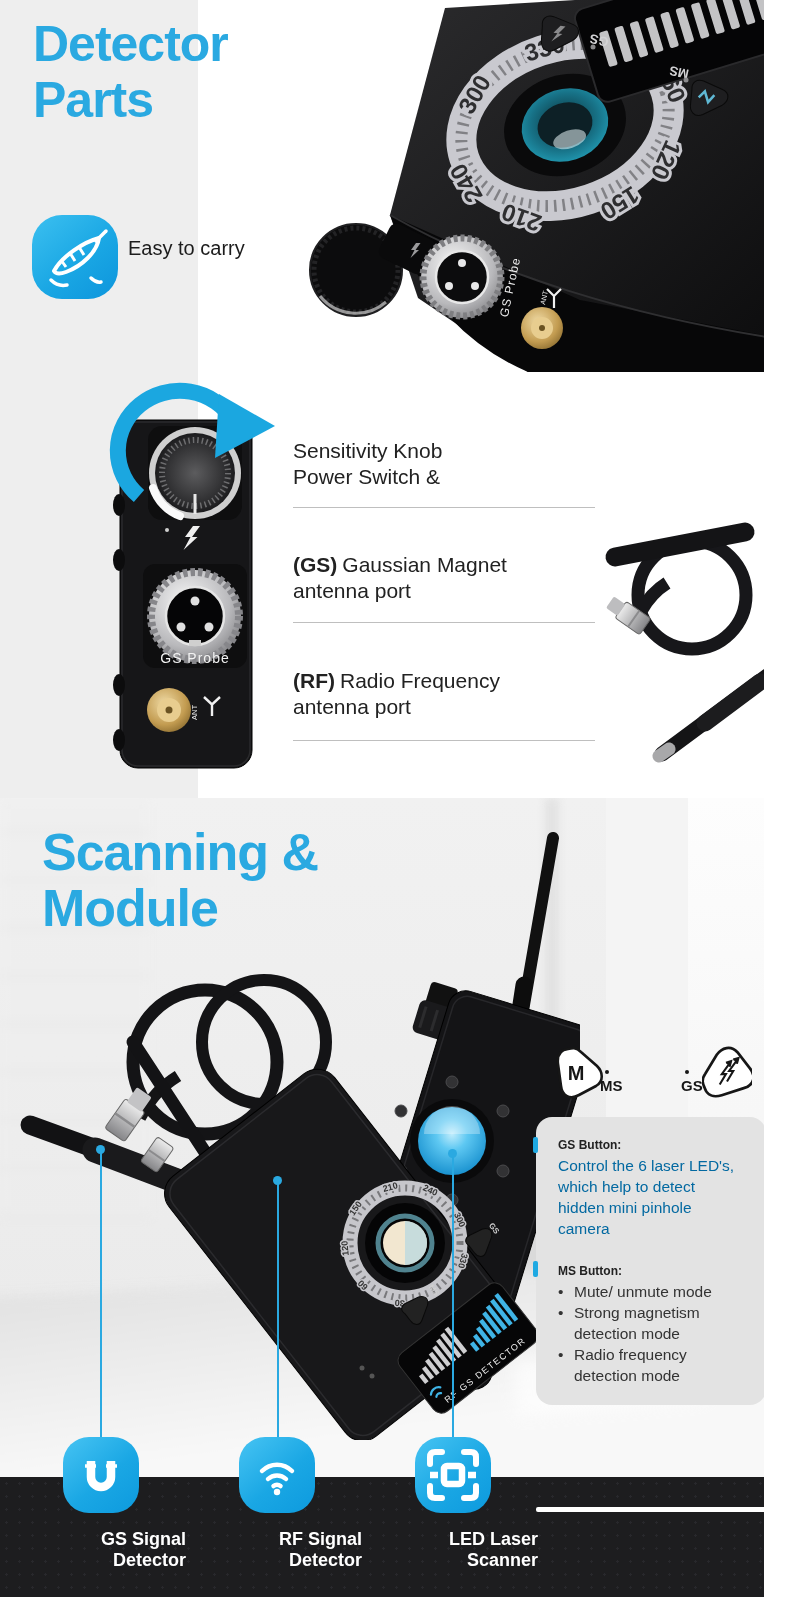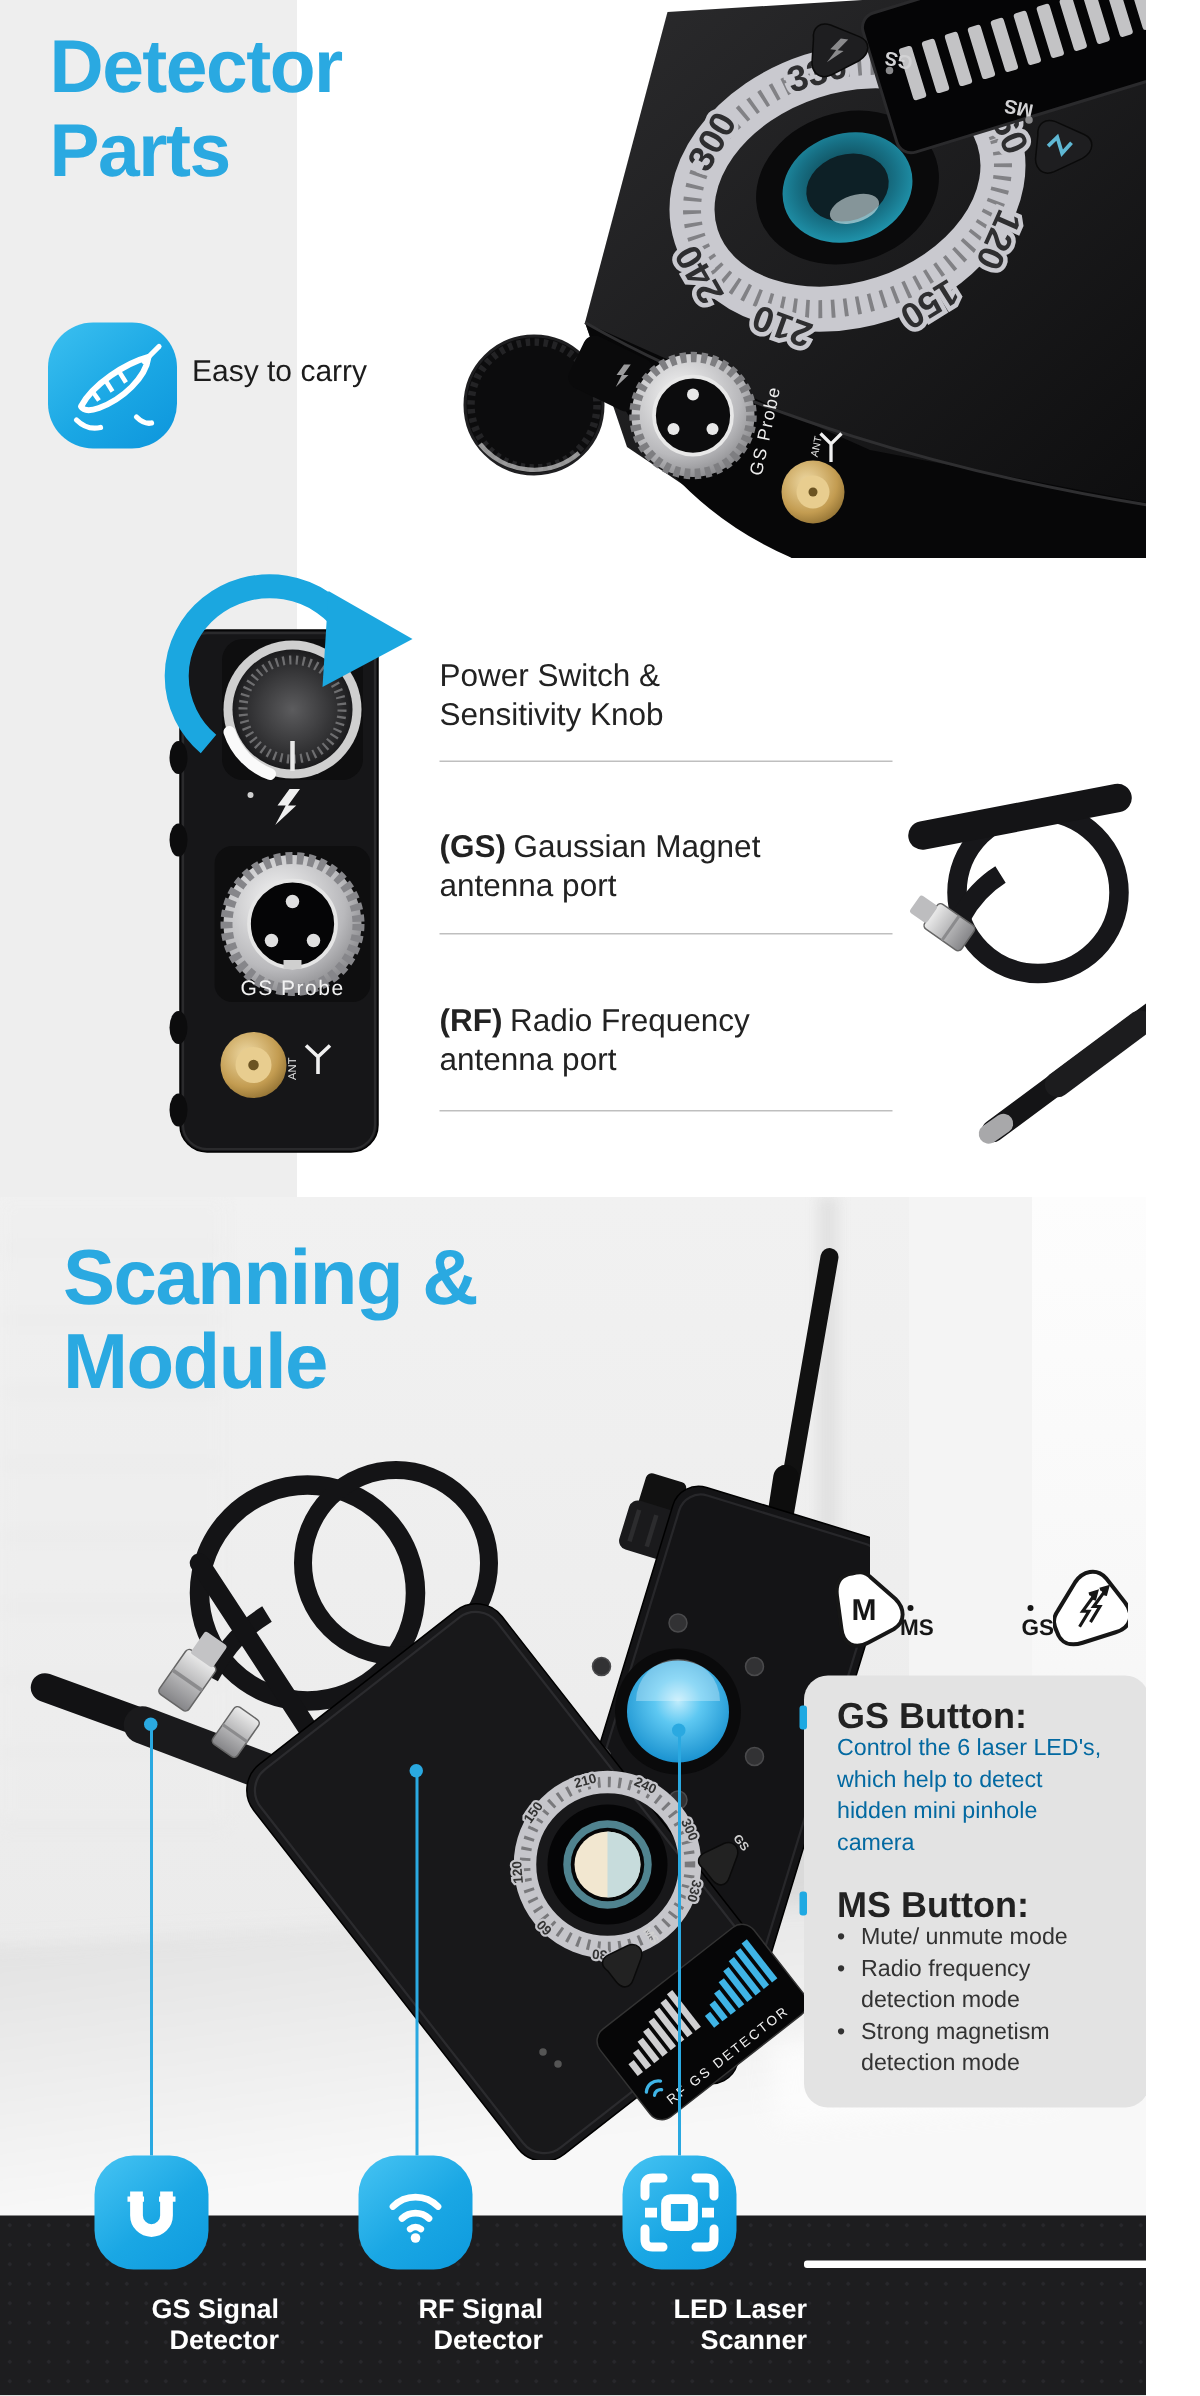--- a/index.html
+++ b/index.html
@@ -47,21 +47,21 @@
   
   .legend-shield{z-index:5;}
   .legend-label{position:absolute;font-size:15px;font-weight:700;color:#161616;z-index:5;}
   .legend-dot{position:absolute;width:4px;height:4px;border-radius:50%;background:#161616;z-index:5;}
 
   
   .panel{left:536px;top:1117px;width:230px;height:288px;background:#e3e3e3;border-radius:16px;
          z-index:5;box-sizing:border-box;padding:18px 10px 0 22px;}
   .accent-bar{position:absolute;width:5px;height:16px;background:#1fa9e2;border-radius:2px;z-index:6;}
   .bar-gs{left:533px;top:1137px;} .bar-ms{left:533px;top:1261px;}
-  .p-head{font-size:24px;font-weight:700;color:#222;line-height:20px;}
+  .p-head{font-size:12px;font-weight:700;color:#222;line-height:20px;}
   .p-line{font-size:15.5px;line-height:21px;color:#0369a1;font-weight:500;}
   .p-gap{height:22px;}
   .bullet{display:flex;font-size:15.5px;line-height:21px;color:#333;font-weight:500;}
   .bullet .bdot{width:16px;flex:none;}
   .bullet .bdot::before{content:"\2022";}
 
   
   .cline{width:2px;background:#2aa9e1;z-index:4;}
   .cdot{width:9px;height:9px;border-radius:50%;background:#2aa9e1;z-index:4;}
 
@@ -263,22 +263,22 @@
       <circle cx="74" cy="342" r="22" fill="url(#goldG)"></circle>
       <circle cx="74" cy="342" r="12" fill="#e8cd8f"></circle>
         <circle cx="74" cy="342" r="3.5" fill="#6b5322"></circle>
       <path d="M 117,348 v -12 M 109,329 l 8,7.5 l 8,-7.5" stroke="#f0f0f0" stroke-width="2.4" fill="none"></path>
       <text transform="translate(102,352) rotate(-90)" font-size="7.5" fill="#e8e8e8">ANT</text>
     </g>
   </svg>
 
   <div class="abs callouts">
     <div class="co co1">
+      <div>Sensitivity Knob</div>
       <div><span class="pfx"></span><span>Power Switch &amp;</span></div>
-      <div>Sensitivity Knob</div>
       <div class="divider"></div>
     </div>
     <div class="co co2">
       <div><span class="pfx">(GS)</span><span>Gaussian Magnet</span></div>
       <div>antenna port</div>
       <div class="divider"></div>
     </div>
     <div class="co co3">
       <div><span class="pfx">(RF)</span><span>Radio Frequency</span></div>
       <div>antenna port</div>
@@ -479,25 +479,25 @@
     <div class="p-line">hidden mini pinhole</div>
     <div class="p-line">camera</div>
     <div class="p-gap"></div>
     <div class="p-head">MS Button:</div>
     <div class="bullet">
         <span class="bdot"></span>
         <span>Mute/ unmute mode</span>
       </div>
     <div class="bullet">
         <span class="bdot"></span>
-        <span style="width:180px">Radio frequency detection mode</span>
+        <span style="width:180px">Strong magnetism detection mode</span>
       </div>
     <div class="bullet">
         <span class="bdot"></span>
-        <span style="width:180px">Strong magnetism detection mode</span>
+        <span style="width:180px">Radio frequency detection mode</span>
       </div>
   </div>
   <div class="abs accent-bar bar-gs"></div>
   <div class="abs accent-bar bar-ms"></div>
 
   <div class="abs cline" style="left:100px;top:1150px;height:287px;"></div>
   <div class="abs cline" style="left:277px;top:1181px;height:256px;"></div>
   <div class="abs cline" style="left:452px;top:1154px;height:283px;"></div>
   <div class="abs cdot" style="left:96px;top:1145px;"></div>
   <div class="abs cdot" style="left:273px;top:1176px;"></div>

